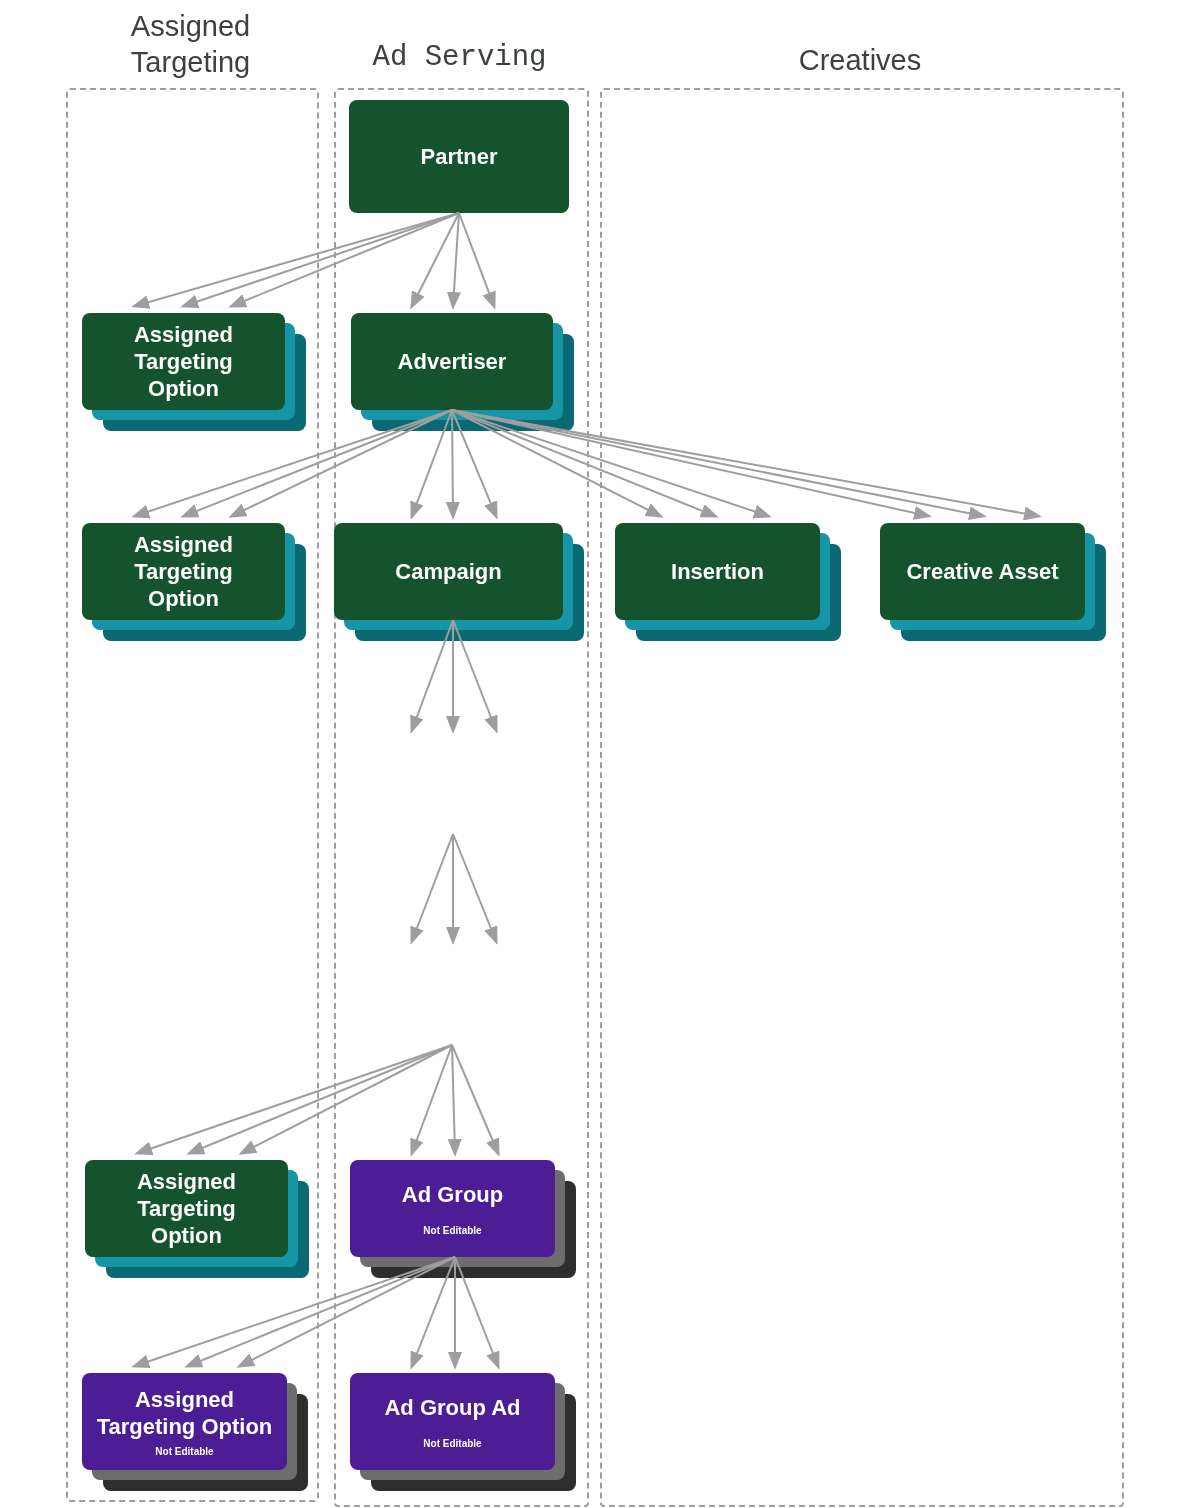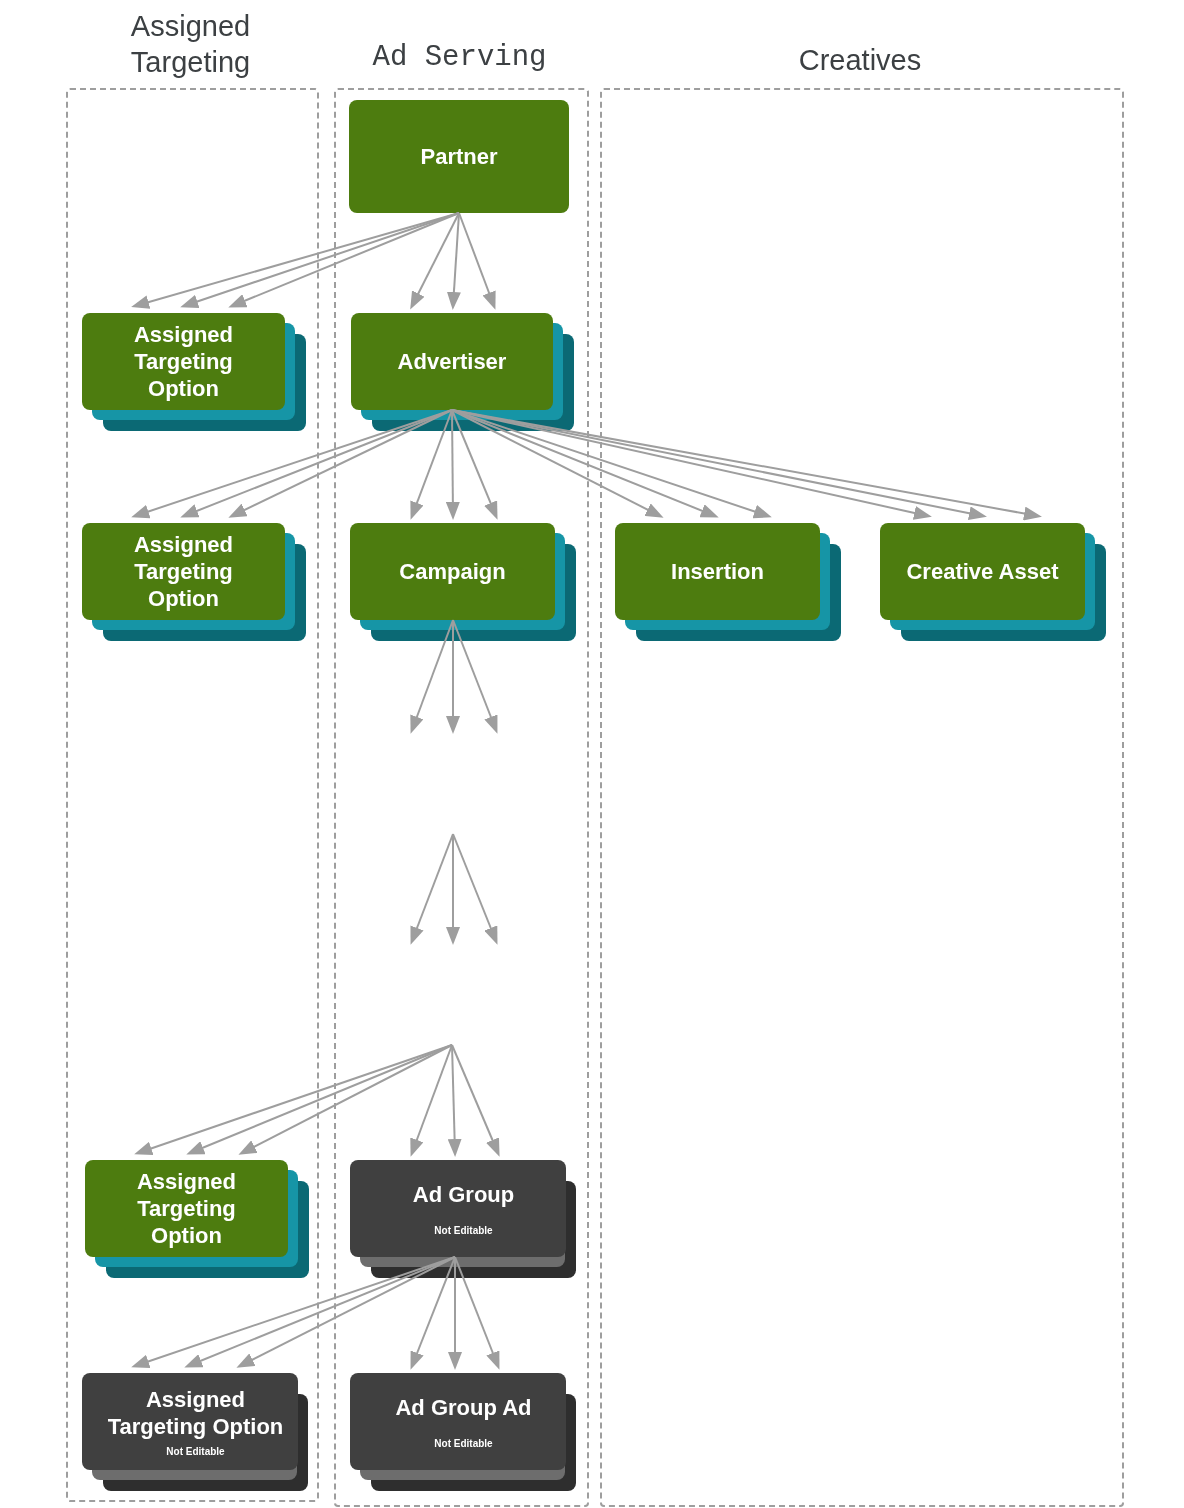--- a/index.html
+++ b/index.html
@@ -15,25 +15,25 @@
   .node{position:absolute;z-index:3;}
   .node .layer{position:absolute;left:0;top:0;width:100%;height:100%;border-radius:8px;}
   .node .s2{transform:translate(21px,21px);}
   .node .s1{transform:translate(10px,10px);}
   .node .face{position:absolute;left:0;top:0;width:100%;height:100%;border-radius:8px;
               display:flex;flex-direction:column;align-items:center;justify-content:center;
               color:#ffffff;text-align:center;}
   .node .label{font-weight:bold;font-size:22px;line-height:1.24;white-space:pre-line;}
   .node .sublabel{font-weight:bold;font-size:10px;margin-top:16px;}
 
-  .teal .face{background:#4d7c0f;}
+  .teal .face{background:#14532d;}
   .teal .s1{background:#1695a6;}
   .teal .s2{background:#0b6974;}
 
-  .gray .face{background:#404040;padding-left:11px;}
+  .gray .face{background:#4c1d95;}
   .gray .s1{background:#6d6d6d;}
   .gray .s2{background:#2e2e2e;}
 
   
   svg.arrows{position:absolute;left:0;top:0;z-index:5;pointer-events:none;}
   svg.arrows line{stroke:#9e9e9e;stroke-width:2;}
 </style>
 </head>
 <body>
 
@@ -75,21 +75,21 @@
   <div class="node teal" style="left:82px;top:523px;width:203px;height:97px;">
     <div class="layer s2"></div>
       <div class="layer s1"></div>
     <div class="face">
         <span class="label">Assigned
 Targeting
 Option</span>
       </div>
   </div>
 
-  <div class="node teal" style="left:350px;top:523px;width:205px;height:97px;">
+  <div class="node teal" style="left:334px;top:523px;width:205px;height:97px;padding-left:24px;">
     <div class="layer s2"></div>
       <div class="layer s1"></div>
     <div class="face">
         <span class="label">Campaign</span>
       </div>
   </div>
 
   <div class="node teal" style="left:615px;top:523px;width:205px;height:97px;">
     <div class="layer s2"></div>
       <div class="layer s1"></div>

